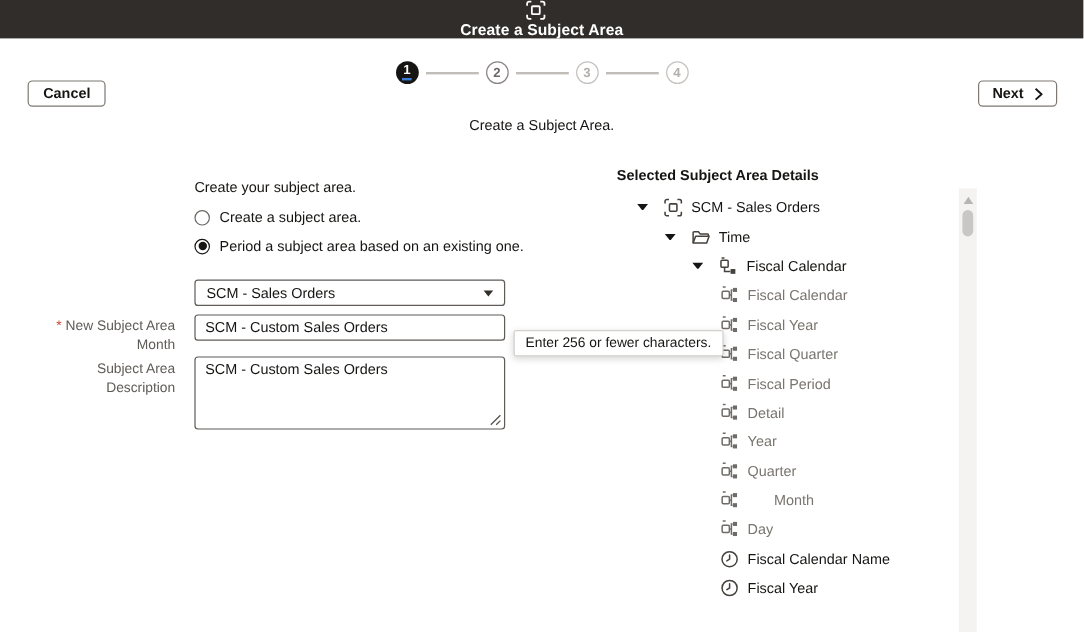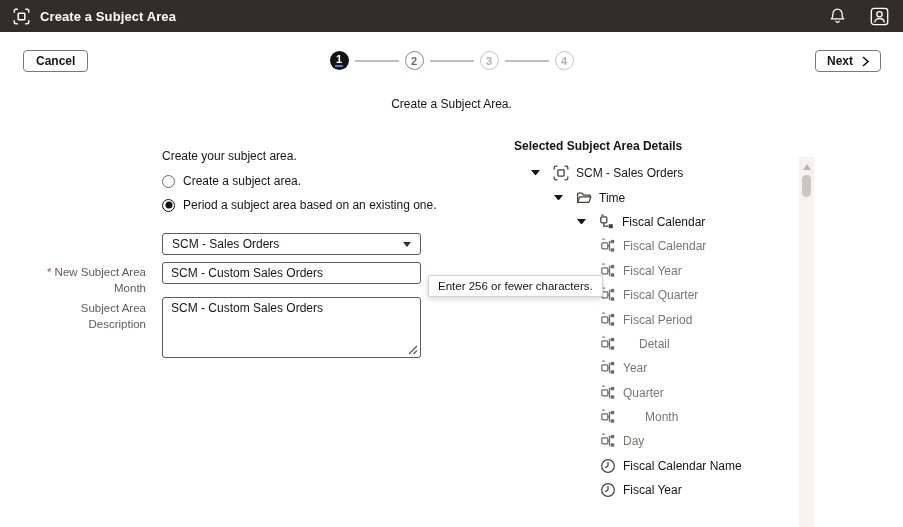--- a/index.html
+++ b/index.html
@@ -5,34 +5,34 @@
   * { margin:0; padding:0; box-sizing:border-box; }
   html,body { width:903px; height:527px; overflow:hidden; }
   body {
     position:relative; background:#ffffff;
     font-family:"Liberation Sans", sans-serif; color:#161513;
   }
 
   
   .topbar {
     position:absolute; left:0; top:0; width:903px; height:32px;
-    background:#312d2a; display:flex; align-items:center; padding:0 13px;
+    background:#312d2a; display:flex; align-items:center; padding:0 13px;flex-direction:column;
   }
   .topbar-appicon { width:17px; height:17px; display:flex; color:#fff; margin-right:10px; }
   .topbar-title { color:#fff; font-size:13px; font-weight:bold; letter-spacing:.1px; }
   .topbar-right { margin-left:auto; display:flex; align-items:center; gap:23px; }
   .bell-btn { width:17px; height:18px; display:flex; color:#fff; cursor:pointer; }
   .avatar-btn { width:21px; height:21px; display:flex; color:#fff; cursor:pointer; }
   svg { display:block; width:100%; height:100%; }
 
   
   .btn {
     position:absolute; height:22px; background:#fff; border:1px solid #7d7873;
     border-radius:4px; font-family:inherit; font-size:12px; font-weight:600;
-    color:#161513; display:flex; align-items:center; cursor:pointer;
+    color:#161513; display:flex; align-items:center; cursor:pointer;margin-top:17px;
   }
   .btn-cancel { left:23px; top:50px; padding:0 12px; }
   .btn-next { right:22px; top:50px; padding:0 11px; gap:9px; }
   .next-chevron { width:7px; height:11px; color:#161513; }
 
   .stepper {
     position:absolute; top:51px; left:50%; transform:translateX(-50%);
     display:flex; align-items:center;
   }
   .step {
@@ -308,21 +308,21 @@
         <svg viewBox="0 0 16 16" fill="none" stroke="currentColor" stroke-width="1.25">
           <path d="M2.3 1.1 h2.4"></path>
           <rect x="1.8" y="4.8" width="6" height="6" rx="1"></rect>
           <path d="M7.8 7.8 h1.7 M9.5 7.8 V3.6 h1 M9.5 7.8 V12 h1"></path>
           <rect x="10.8" y="1.9" width="3.4" height="3.4" fill="currentColor" stroke="none"></rect>
           <rect x="10.8" y="10.3" width="3.4" height="3.4" fill="currentColor" stroke="none"></rect>
         </svg>
       </span>
       <span class="tree-label">Fiscal Period</span>
     </div>
-    <div class="tree-row muted" style="padding-left: 600px; gap: 16px;">
+    <div class="tree-row muted" style="padding-left: 600px;">
       <span class="tree-icon">
         <svg viewBox="0 0 16 16" fill="none" stroke="currentColor" stroke-width="1.25">
           <path d="M2.3 1.1 h2.4"></path>
           <rect x="1.8" y="4.8" width="6" height="6" rx="1"></rect>
           <path d="M7.8 7.8 h1.7 M9.5 7.8 V3.6 h1 M9.5 7.8 V12 h1"></path>
           <rect x="10.8" y="1.9" width="3.4" height="3.4" fill="currentColor" stroke="none"></rect>
           <rect x="10.8" y="10.3" width="3.4" height="3.4" fill="currentColor" stroke="none"></rect>
         </svg>
       </span>
       <span class="tree-label">Detail</span>

